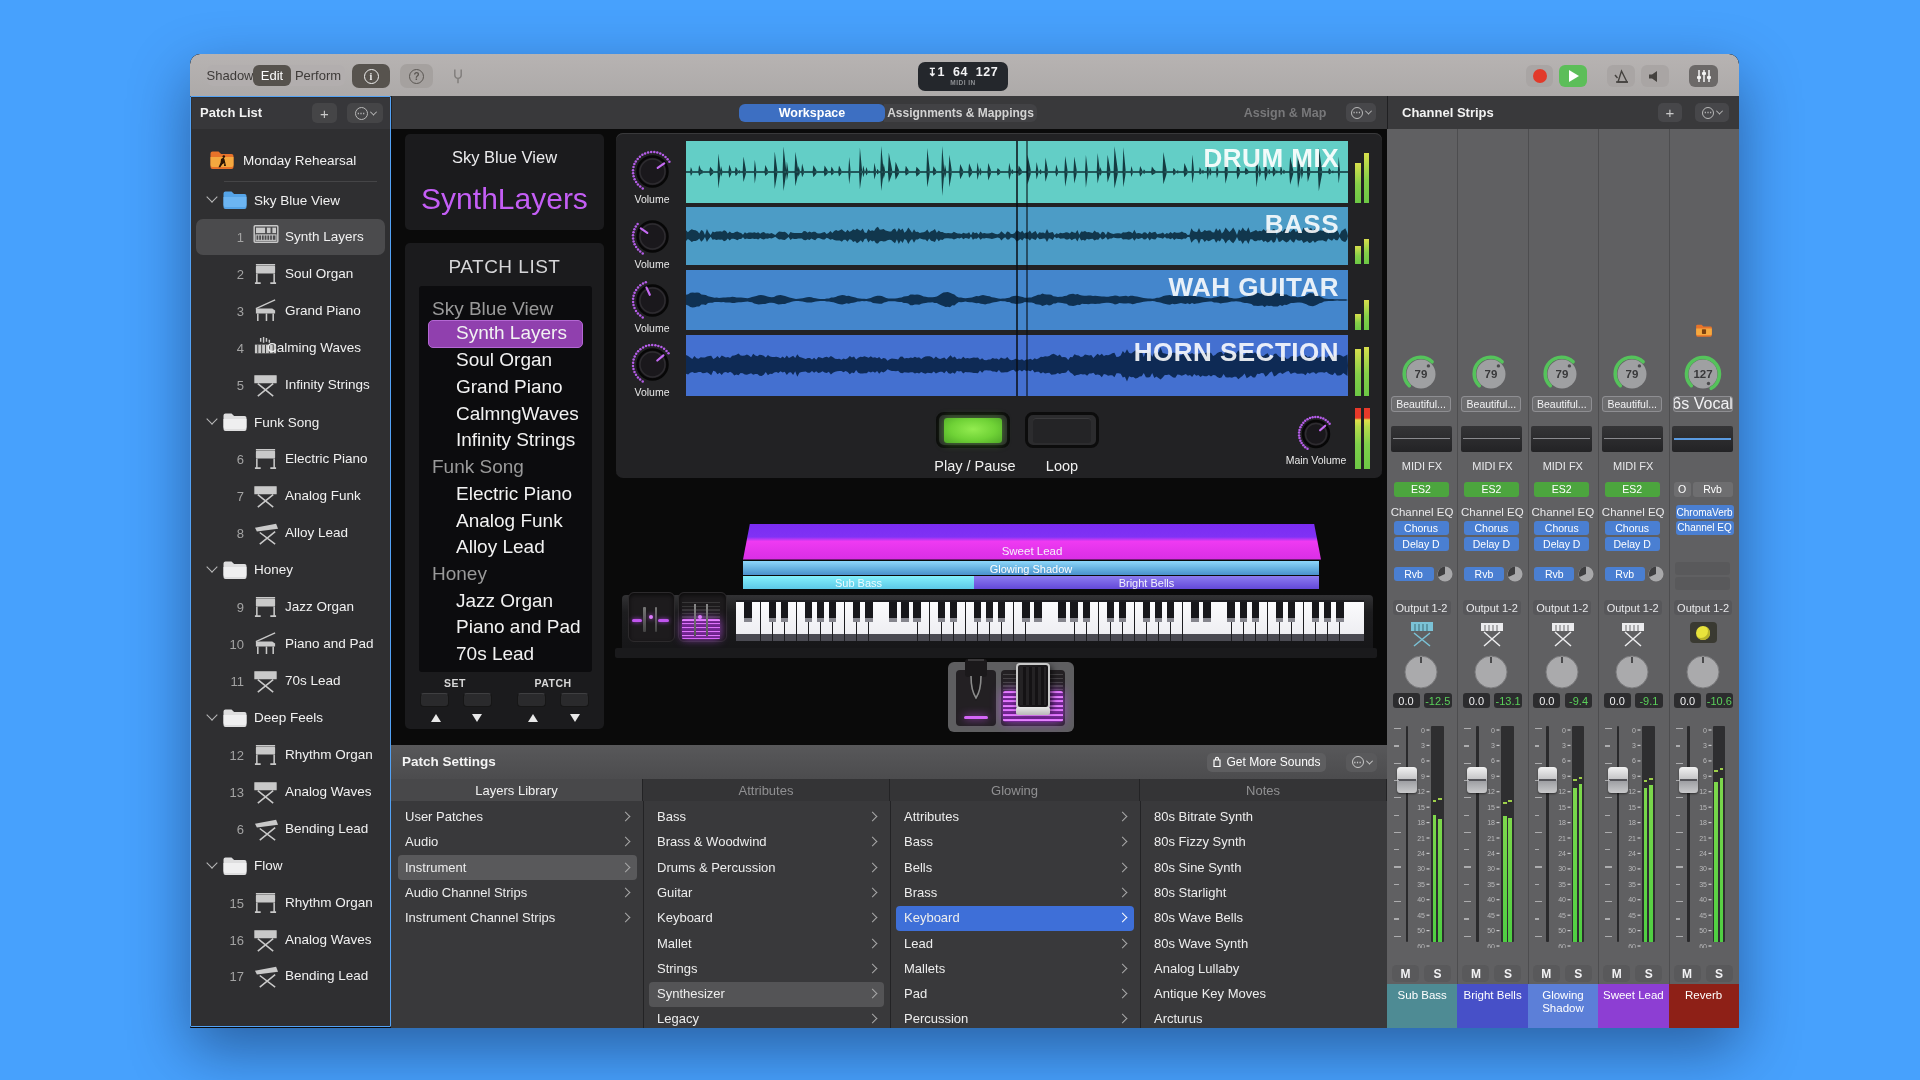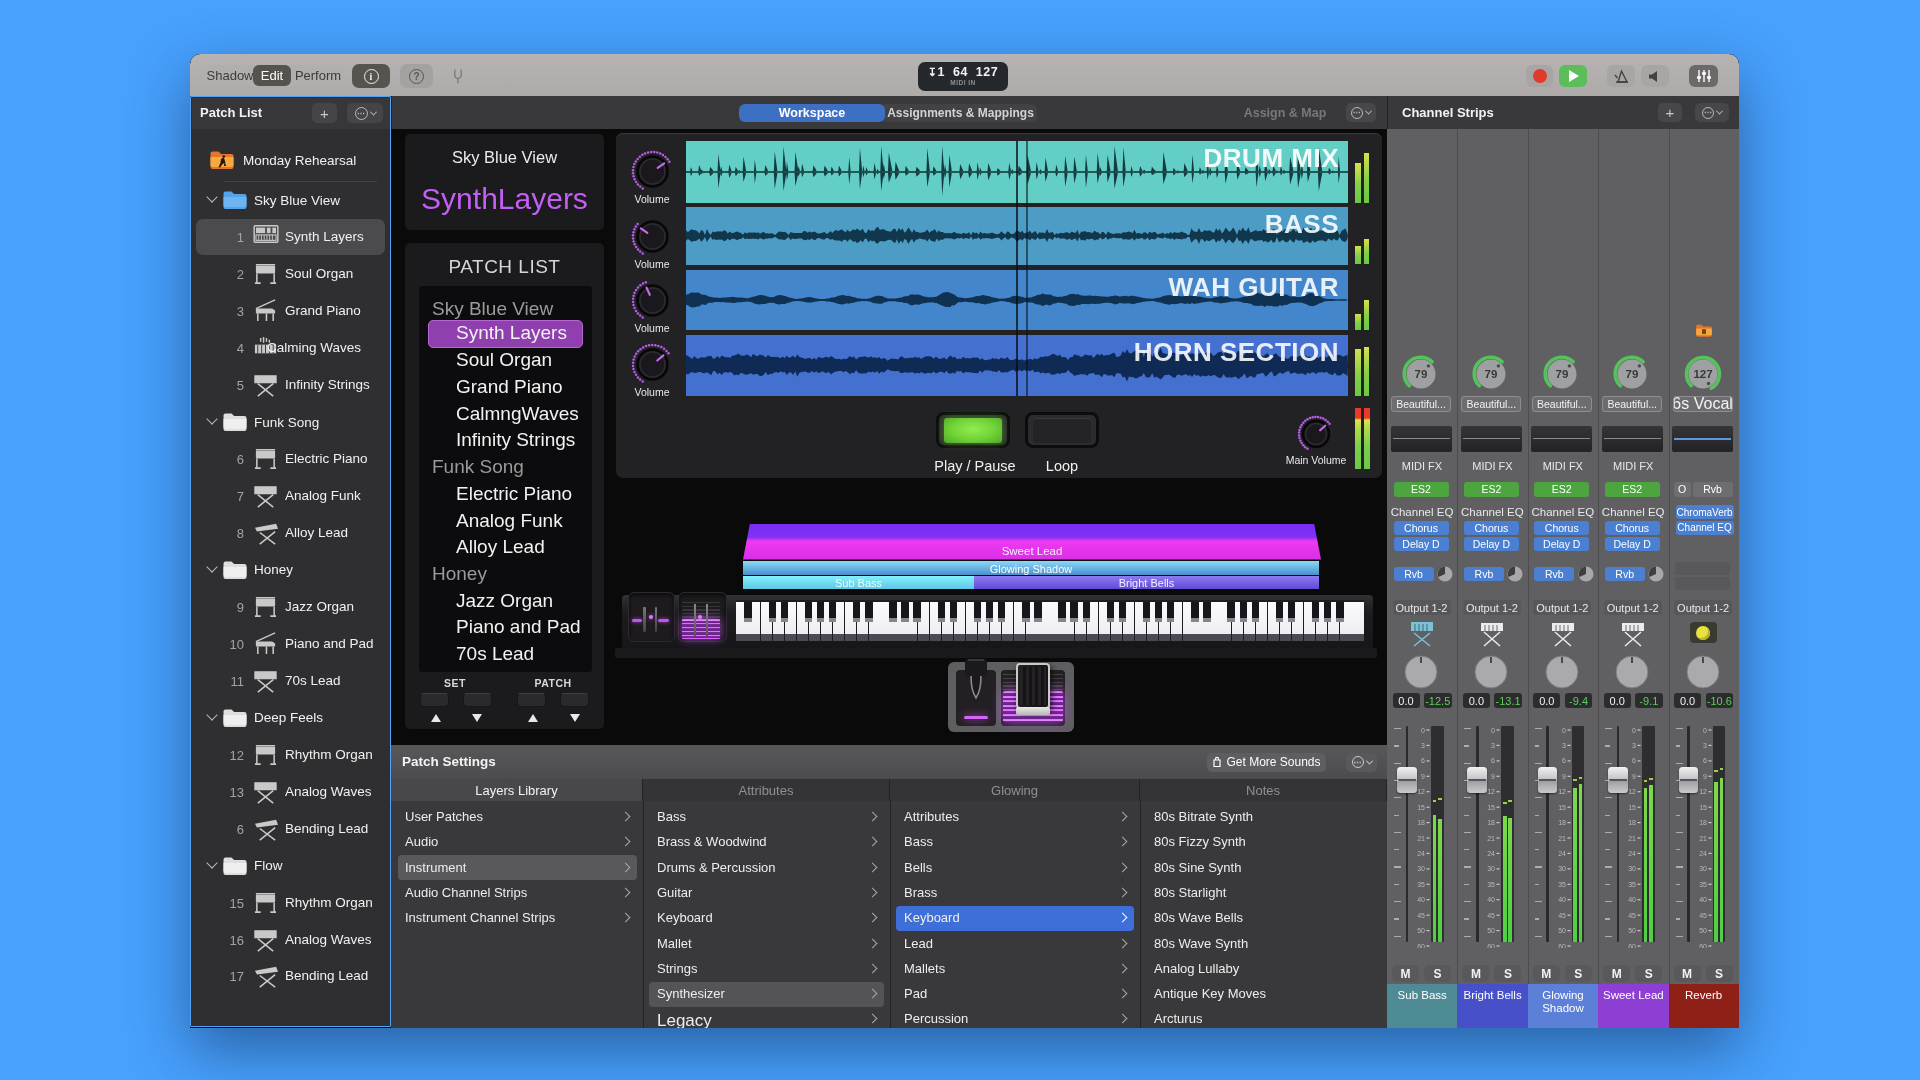--- a/index.html
+++ b/index.html
@@ -745,21 +745,21 @@
 <div class="abs" style="left:467px;top:830.9px;font-size:13px;color:#ededed;font-weight:500;white-space:nowrap">Guitar</div>
 <div class="abs chev2" style="left:679px;top:834.9px;border-color:#a9a9a9"></div>
 <div class="abs" style="left:467px;top:856.2px;font-size:13px;color:#ededed;font-weight:500;white-space:nowrap">Keyboard</div>
 <div class="abs chev2" style="left:679px;top:860.2px;border-color:#a9a9a9"></div>
 <div class="abs" style="left:467px;top:881.5px;font-size:13px;color:#ededed;font-weight:500;white-space:nowrap">Mallet</div>
 <div class="abs chev2" style="left:679px;top:885.5px;border-color:#a9a9a9"></div>
 <div class="abs" style="left:467px;top:906.8px;font-size:13px;color:#ededed;font-weight:500;white-space:nowrap">Strings</div>
 <div class="abs chev2" style="left:679px;top:910.8px;border-color:#a9a9a9"></div>
 <div class="abs" style="left:467px;top:932.1px;font-size:13px;color:#ededed;font-weight:500;white-space:nowrap">Synthesizer</div>
 <div class="abs chev2" style="left:679px;top:936.1px;border-color:#a9a9a9"></div>
-<div class="abs" style="left:467px;top:957.4px;font-size:17px;color:#ededed;font-weight:500;white-space:nowrap">Legacy</div>
+<div class="abs" style="left:467px;top:957.4px;font-size:13px;color:#ededed;font-weight:500;white-space:nowrap">Legacy</div>
 <div class="abs chev2" style="left:679px;top:961.4px;border-color:#a9a9a9"></div>
 <div class="abs" style="left:714px;top:755.0px;font-size:13px;color:#ededed;font-weight:500;white-space:nowrap">Attributes</div>
 <div class="abs chev2" style="left:929px;top:759.0px;border-color:#a9a9a9"></div>
 <div class="abs" style="left:714px;top:780.3px;font-size:13px;color:#ededed;font-weight:500;white-space:nowrap">Bass</div>
 <div class="abs chev2" style="left:929px;top:784.3px;border-color:#a9a9a9"></div>
 <div class="abs" style="left:714px;top:805.6px;font-size:13px;color:#ededed;font-weight:500;white-space:nowrap">Bells</div>
 <div class="abs chev2" style="left:929px;top:809.6px;border-color:#a9a9a9"></div>
 <div class="abs" style="left:714px;top:830.9px;font-size:13px;color:#ededed;font-weight:500;white-space:nowrap">Brass</div>
 <div class="abs chev2" style="left:929px;top:834.9px;border-color:#a9a9a9"></div>
 <div class="abs" style="left:714px;top:856.2px;font-size:13px;color:#ededed;font-weight:500;white-space:nowrap">Keyboard</div>

